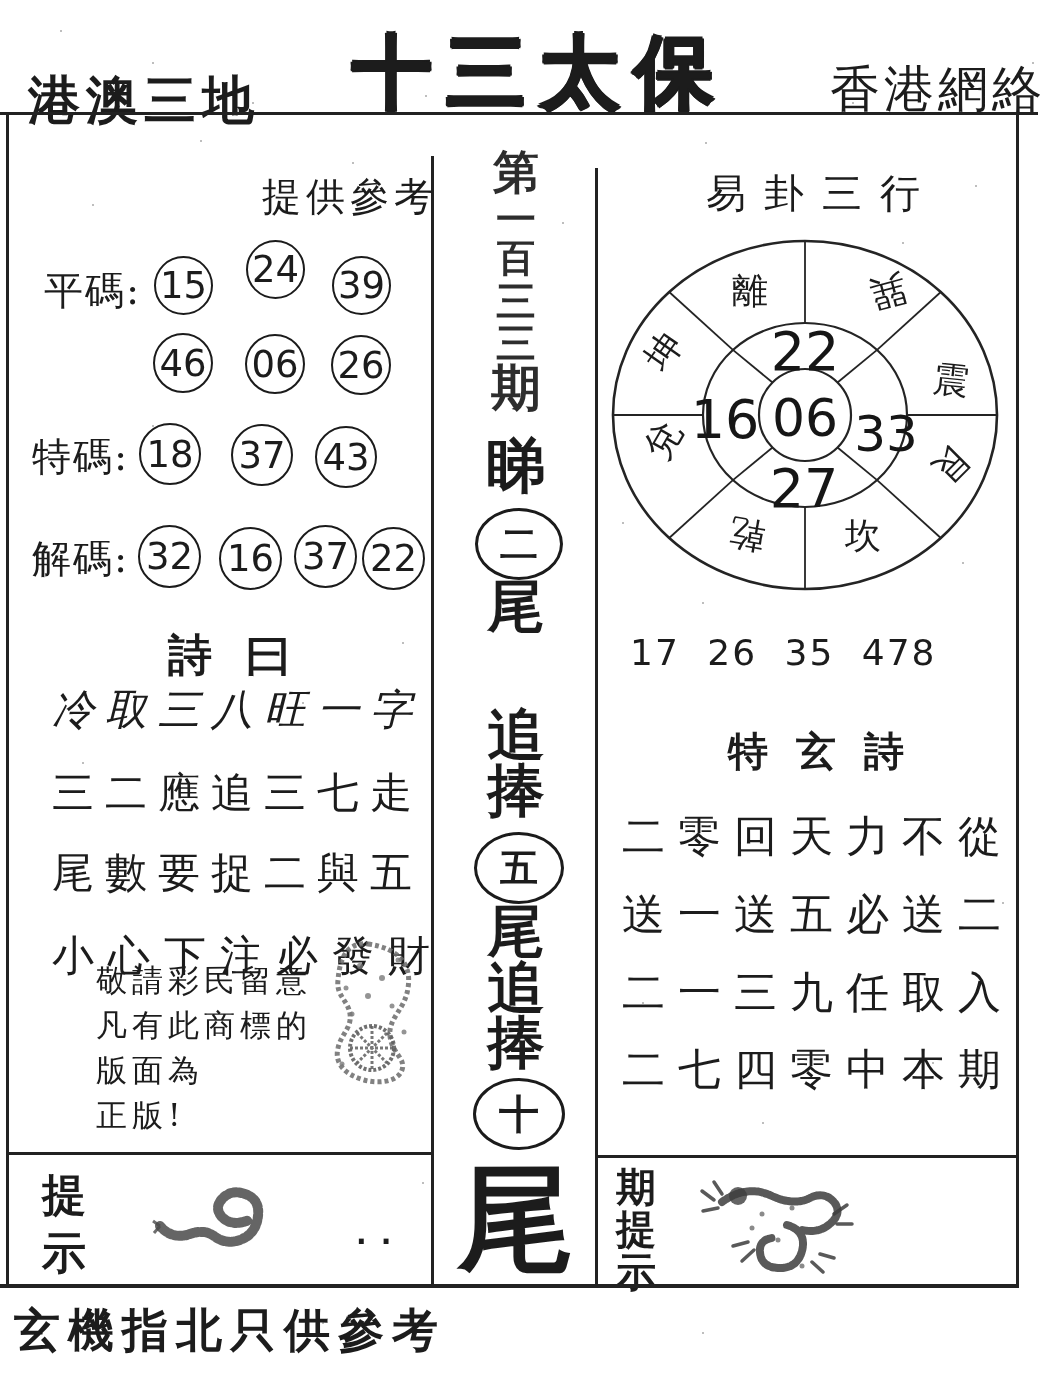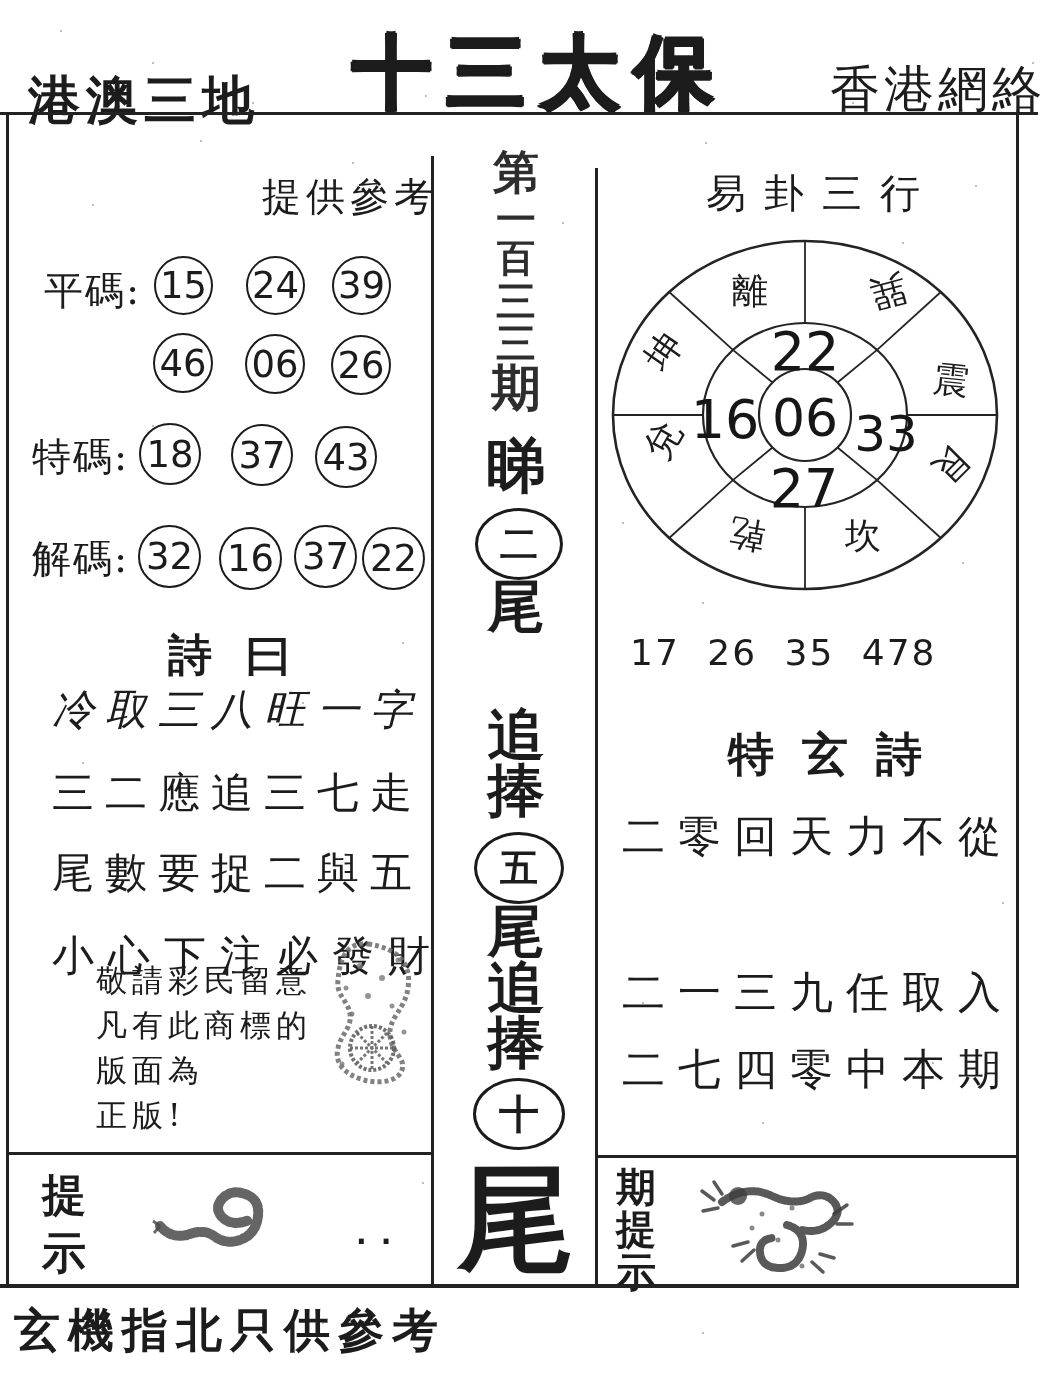--- a/index.html
+++ b/index.html
@@ -50,21 +50,21 @@
   <div class="ln" style="left:431px;top:156px;width:3px;height:1132px;"></div>
   <div class="ln" style="left:595px;top:168px;width:3px;height:1120px;"></div>
   <div class="ln" style="left:6px;top:1152px;width:428px;height:3px;"></div>
   <div class="ln" style="left:595px;top:1155px;width:424px;height:3px;"></div>
   <div class="ln" style="left:0;top:1284px;width:1019px;height:4px;z-index:2;"></div>
 
   <div class="abs cjk" style="left:262px;top:170px;font-size:39px;letter-spacing:5px;">提供參考</div>
 
   <div class="rowlabel cjk" style="left:44px;top:264px;">平碼:</div>
   <div class="cnum" style="left:154px;top:256px;width:55px;height:55px;">15</div>
-  <div class="cnum" style="left:246px;top:256px;width:55px;height:55px;">24</div>
+  <div class="cnum" style="left:246px;top:240px;width:55px;height:55px;">24</div>
   <div class="cnum" style="left:332px;top:256px;width:55px;height:55px;">39</div>
 
   <div class="cnum" style="left:153px;top:333px;width:56px;height:56px;">46</div>
   <div class="cnum" style="left:245px;top:334px;width:56px;height:56px;">06</div>
   <div class="cnum" style="left:331px;top:335px;width:56px;height:56px;">26</div>
 
   <div class="rowlabel cjk" style="left:32px;top:430px;">特碼:</div>
   <div class="cnum" style="left:139px;top:423px;width:58px;height:58px;">18</div>
   <div class="cnum" style="left:231px;top:424px;width:58px;height:58px;">37</div>
   <div class="cnum" style="left:315px;top:426px;width:58px;height:58px;">43</div>
@@ -171,23 +171,24 @@
       <text x="202" y="123" font-size="54">22</text>
       <text x="122" y="191" font-size="54">16</text>
       <text x="283" y="206" font-size="50">33</text>
       <text x="201" y="260" font-size="54">27</text>
       <text x="202" y="190" font-size="52">06</text>
     </g>
   </svg>
 
   <div class="abs num" style="left:630px;top:632px;font-size:36px;font-weight:400;word-spacing:14px;letter-spacing:2px;">17 26 35 478</div>
 
-  <div class="abs cjk" style="left:728px;top:724px;font-size:46px;letter-spacing:28px;font-weight:600;">特玄詩</div>
+  <div class="abs cjk" style="left:728px;top:724px;font-size:40px;letter-spacing:28px;font-weight:600;">特玄詩</div>
 
   <div class="rpoem cjk" style="left:622px;top:808px;">二零回天力不從</div>
+  <div class="rpoem cjk" style="left:622px;top:886px;">送一送五必送二</div>
   <div class="rpoem cjk" style="left:622px;top:964px;">二一三九任取入</div>
   <div class="rpoem cjk" style="left:622px;top:1041px;">二七四零中本期</div>
 
   <div class="vchar cjk" style="left:616px;top:1160px;">期</div>
   <div class="vchar cjk" style="left:616px;top:1202px;">提</div>
   <div class="vchar cjk" style="left:616px;top:1245px;">示</div>
 
   <svg class="abs" style="left:692px;top:1170px;" width="175" height="112" viewBox="0 0 175 112">
     <g fill="none" stroke="#3d3d3d" stroke-width="8" stroke-linecap="round" stroke-dasharray="3 2" opacity="0.85">
       <path d="M30 32 q25 -18 50 -6 q22 10 38 2 q14 -7 24 4 q8 10 -2 20 q-12 12 -30 8"></path>

